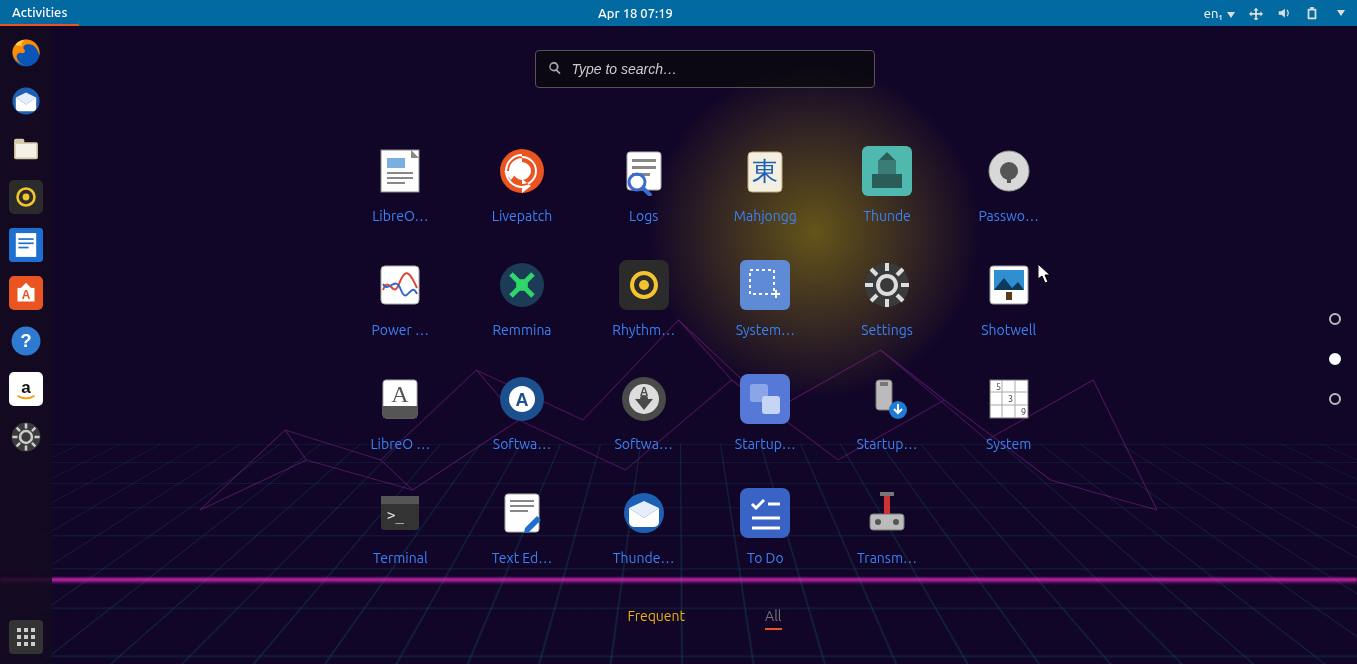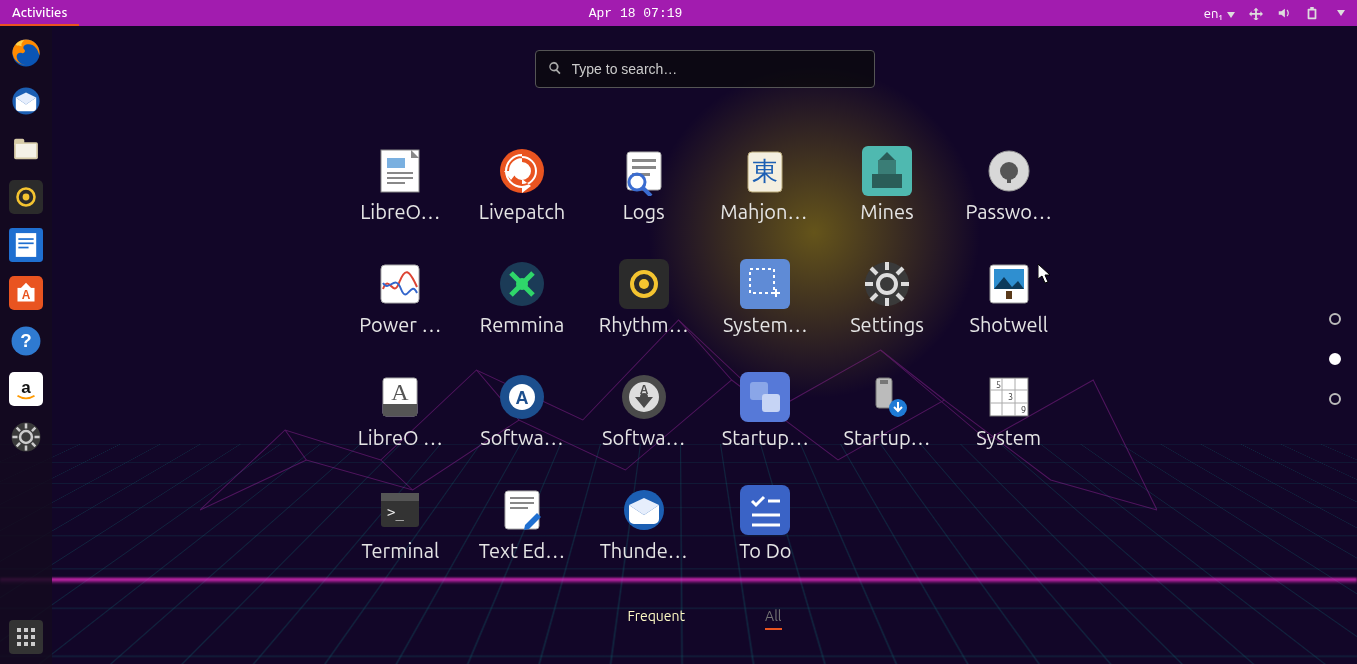--- a/index.html
+++ b/index.html
@@ -37,32 +37,32 @@
 .bg-wire {
   position: absolute; left: 200px; right: 200px; top: 260px; height: 280px;
   z-index: 0; opacity: 0.5;
 }
 .bg-wire svg { width: 100%; height: 100%; }
 
 
 .topbar {
   position: relative; z-index: 10;
   height: 26px;
-  background: #a21caf;
+  background: #0369a1;
   display: flex; align-items: center;
   font-size: 13px;
 }
 .activities {
   padding: 0 12px;
   border-bottom: 2px solid #e95420;
   height: 100%; display: flex; align-items: center;
   font-weight: 500;
 }
 .topbar .spacer { flex: 1; }
-.clock { font-weight: 500; font-family: Liberation Mono, monospace; }
+.clock { font-weight: 500; }
 .top-right { display: flex; gap: 14px; align-items: center; padding: 0 12px; }
 .tri-down {
   display: inline-block; width: 0; height: 0;
   border-left: 4px solid transparent; border-right: 4px solid transparent;
   border-top: 6px solid #ddd; margin-left: 4px;
 }
 .top-icon svg { width: 14px; height: 14px; fill: #ddd; display: block; }
 
 
 .dock {
@@ -96,21 +96,21 @@
 .search-wrap {
   margin-top: 24px;
   width: 340px; height: 38px;
   background: rgba(10,10,10,0.7);
   border: 1px solid #555; border-radius: 4px;
   display: flex; align-items: center; padding: 0 12px; gap: 10px;
 }
 .search-wrap svg { width: 14px; height: 14px; fill: #aaa; }
 .search-wrap input {
   background: transparent; border: 0; outline: 0;
-  color: #22c55e; font-size: 14px; flex: 1;
+  color: #22c55e; font-size: 14px; flex: 1; font-style: italic;
 }
 .search-wrap input::placeholder { color: #ccc; }
 
 .app-grid {
   margin-top: 58px;
   width: 700px;
   display: grid;
   grid-template-columns: repeat(6, 1fr);
   row-gap: 36px;
   column-gap: 30px;
@@ -118,31 +118,31 @@
 .app {
   display: flex; flex-direction: column; align-items: center;
   cursor: pointer;
 }
 .app .icon {
   width: 50px; height: 50px; border-radius: 8px;
   display: flex; align-items: center; justify-content: center;
   background: #eee; font-size: 26px;
 }
 .app .label {
-  margin-top: 4px; font-size: 20px; color: #e5e5e5;
+  margin-top: 12px; font-size: 14px; color: #3b82f6;
   white-space: nowrap; text-overflow: ellipsis; overflow: hidden;
   max-width: 90px; text-align: center;
 }
 
 
 .tabs {
   position: absolute; bottom: 34px; left: 50%; transform: translateX(-50%);
   display: flex; gap: 80px; font-size: 14px;
 }
-.tab { color: #fef9c3; padding-bottom: 4px; cursor: pointer; }
+.tab { color: #eab308; padding-bottom: 4px; cursor: pointer; }
 .tab.active { color: #737373; border-bottom: 2px solid #e95420; }
 
 
 .page-dots {
   position: absolute; right: 16px; top: 45%;
   display: flex; flex-direction: column; gap: 28px;
 }
 .dot {
   width: 12px; height: 12px; border-radius: 50%;
   border: 2px solid #bbb;
@@ -344,21 +344,21 @@
       </div>
       <div class="app">
         <div class="icon" style="background: transparent;">
           <svg viewBox="0 0 50 50" style="width: 50px; height: 50px;">
             <rect width="50" height="50" rx="6" fill="#4fb9b0"></rect>
             <rect x="10" y="28" width="30" height="14" fill="#2a5d58"></rect>
             <rect x="16" y="14" width="18" height="14" fill="#3a7d76"></rect>
             <polygon points="25,6 33,14 17,14" fill="#2a5d58"></polygon>
           </svg>
         </div>
-        <div class="label">Mines</div>
+        <div class="label">Thunde</div>
       </div>
       <div class="app">
         <div class="icon" style="background: transparent;">
           <svg viewBox="0 0 50 50" style="width: 50px; height: 50px;">
             <circle cx="25" cy="25" r="20" fill="#d8d8d8" stroke="#999"></circle>
             <circle cx="25" cy="25" r="9" fill="#555"></circle>
             <rect x="23" y="25" width="4" height="12" fill="#555"></rect>
           </svg>
         </div>
         <div class="label">Passwo…</div>
@@ -541,20 +541,32 @@
             <g stroke="#fff" stroke-width="3" fill="none">
               <path d="M12 16l4 4 8-8"></path>
               <line x1="28" y1="16" x2="40" y2="16"></line>
               <line x1="12" y1="30" x2="40" y2="30"></line>
               <line x1="12" y1="40" x2="40" y2="40"></line>
             </g>
           </svg>
         </div>
         <div class="label">To Do</div>
       </div>
+      <div class="app">
+        <div class="icon" style="background: transparent;">
+          <svg viewBox="0 0 50 50" style="width: 50px; height: 50px;">
+            <rect x="8" y="26" width="34" height="16" rx="3" fill="#bbb" stroke="#777"></rect>
+            <rect x="22" y="6" width="6" height="20" fill="#c33"></rect>
+            <rect x="18" y="4" width="14" height="4" fill="#777"></rect>
+            <circle cx="16" cy="34" r="3" fill="#555"></circle>
+            <circle cx="34" cy="34" r="3" fill="#555"></circle>
+          </svg>
+        </div>
+        <div class="label">Transm…</div>
+      </div>
     </div>
 
   <div class="tabs">
     <div class="tab">Frequent</div>
     <div class="tab active">All</div>
   </div>
 
   <div class="page-dots">
     <div class="dot"></div>
     <div class="dot active"></div>

